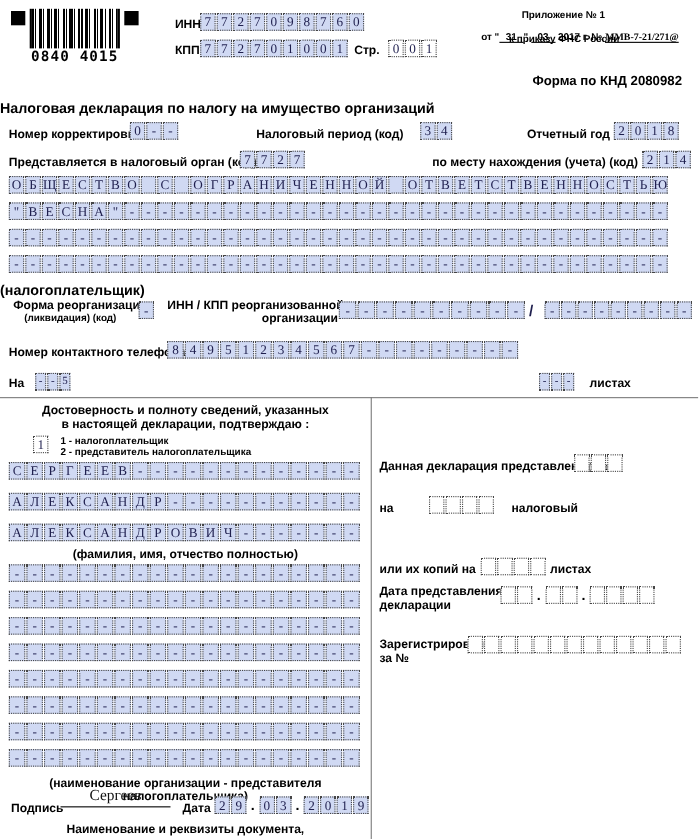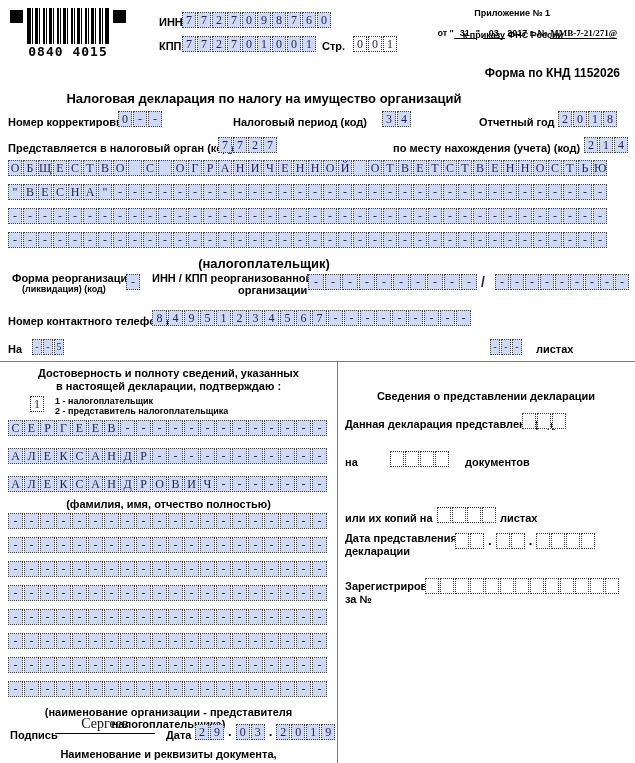--- a/index.html
+++ b/index.html
@@ -3,21 +3,21 @@
 <meta charset="utf-8">
 <style>
   * { margin:0; padding:0; box-sizing:border-box; }
   html,body { background:#fff; }
   body { width:635px; height:763px; font-family:"Liberation Sans", sans-serif; }
   .page { position:relative; width:635px; height:763px; background:#fff; overflow:hidden; }
   .abs { position:absolute; }
   .lbl { position:absolute; font-weight:bold; font-size:11px; color:#000; white-space:nowrap;text-align:right; }
   .sm  { font-size:9px; }
   .xs  { font-size:8px; }
-  .title { position:absolute; left:0; width:528px; text-align:center; font-weight:bold; font-size:13px; color:#000; }
+  .title { position:absolute; left:0; width:528px; font-weight:bold; font-size:13px; color:#000; }
   .knd { position:absolute; font-weight:bold; font-size:12px; color:#000; }
   .ap { position:absolute; font-size:9px; font-weight:bold; white-space:nowrap; color:#000;padding-left:32px; }
   .u  { border-bottom:1px solid #000; padding:0 6px; }
   .u2 { border-bottom:1px solid #000;font-family:Liberation Serif, serif; }
   .cellrow { display:flex; gap:1px; }
   .cell { flex:none; width:14px; height:16px; line-height:14px; border:1px dotted #454545;
           text-align:center; font-family:"Liberation Serif", serif; font-size:12px;
           color:#1f1f4e; background:#fff; }
   .filled .cell { background:#d0d9f3; }
   .w15 .cell { width:15px; }
@@ -79,21 +79,21 @@
   <div class="cellrow abs" style="left:353px;top:36px">
       <span class="cell">0</span>
       <span class="cell">0</span>
       <span class="cell">1</span>
     </div>
 
   <div class="ap" style="right:85px;top:8px">Приложение № 1</div>
   <div class="ap" style="right:72px;top:30px">к приказу ФНС России</div>
   <div class="ap" style="right:18px;top:28px"><span>от "</span><span class="u">31</span><span>"</span> <span class="u">03</span> <span>2017 г.</span> <span>№</span> <span class="u2">ММВ-7-21/271@</span></div>
 
-  <div class="knd" style="right:15px;top:66px">Форма по КНД 1152026</div>
+  <div class="knd" style="right:15px;top:66px">Форма по КНД 2080982</div>
   <div class="title" style="top:91px">Налоговая декларация по налогу на имущество организаций</div>
 
   <span class="lbl" style="left:8px;top:116px">Номер корректировки</span>
   <div class="cellrow filled abs" style="left:118px;top:111px">
       <span class="cell">0</span>
       <span class="cell">-</span>
       <span class="cell">-</span>
     </div>
   <span class="lbl" style="left:233px;top:116px">Налоговый период (код)</span>
   <div class="cellrow filled abs" style="left:382px;top:111px">
@@ -635,37 +635,36 @@
     <span class="dotsep">.</span>
     <span class="cellrow filled">
         <span class="cell">2</span>
         <span class="cell">0</span>
         <span class="cell">1</span>
         <span class="cell">9</span>
       </span>
   </div>
   <div class="colhead-l" style="top:748px">Наименование и реквизиты документа,</div>
 
-  <div class="colhead-r" style="top:390px">Сведения о представлении декларации</div>
 
   <span class="lbl" style="left:345px;top:418px"><span>Данная декларация представлена</span> <span class="sm">(код)</span></span>
   <div class="cellrow abs" style="left:522px;top:413px">
       <span class="cell">&nbsp;</span>
       <span class="cell">&nbsp;</span>
       <span class="cell">&nbsp;</span>
     </div>
 
   <span class="lbl" style="left:345px;top:456px">на</span>
   <div class="cellrow abs" style="left:390px;top:451px">
       <span class="cell">&nbsp;</span>
       <span class="cell">&nbsp;</span>
       <span class="cell">&nbsp;</span>
       <span class="cell">&nbsp;</span>
     </div>
-  <span class="lbl" style="left:465px;top:456px">документов</span>
+  <span class="lbl" style="left:465px;top:456px">налоговый</span>
 
 
   <span class="lbl" style="left:345px;top:512px">или их копий на</span>
   <div class="cellrow abs" style="left:437px;top:507px">
       <span class="cell">&nbsp;</span>
       <span class="cell">&nbsp;</span>
       <span class="cell">&nbsp;</span>
       <span class="cell">&nbsp;</span>
     </div>
   <span class="lbl" style="left:500px;top:512px">листах</span>

